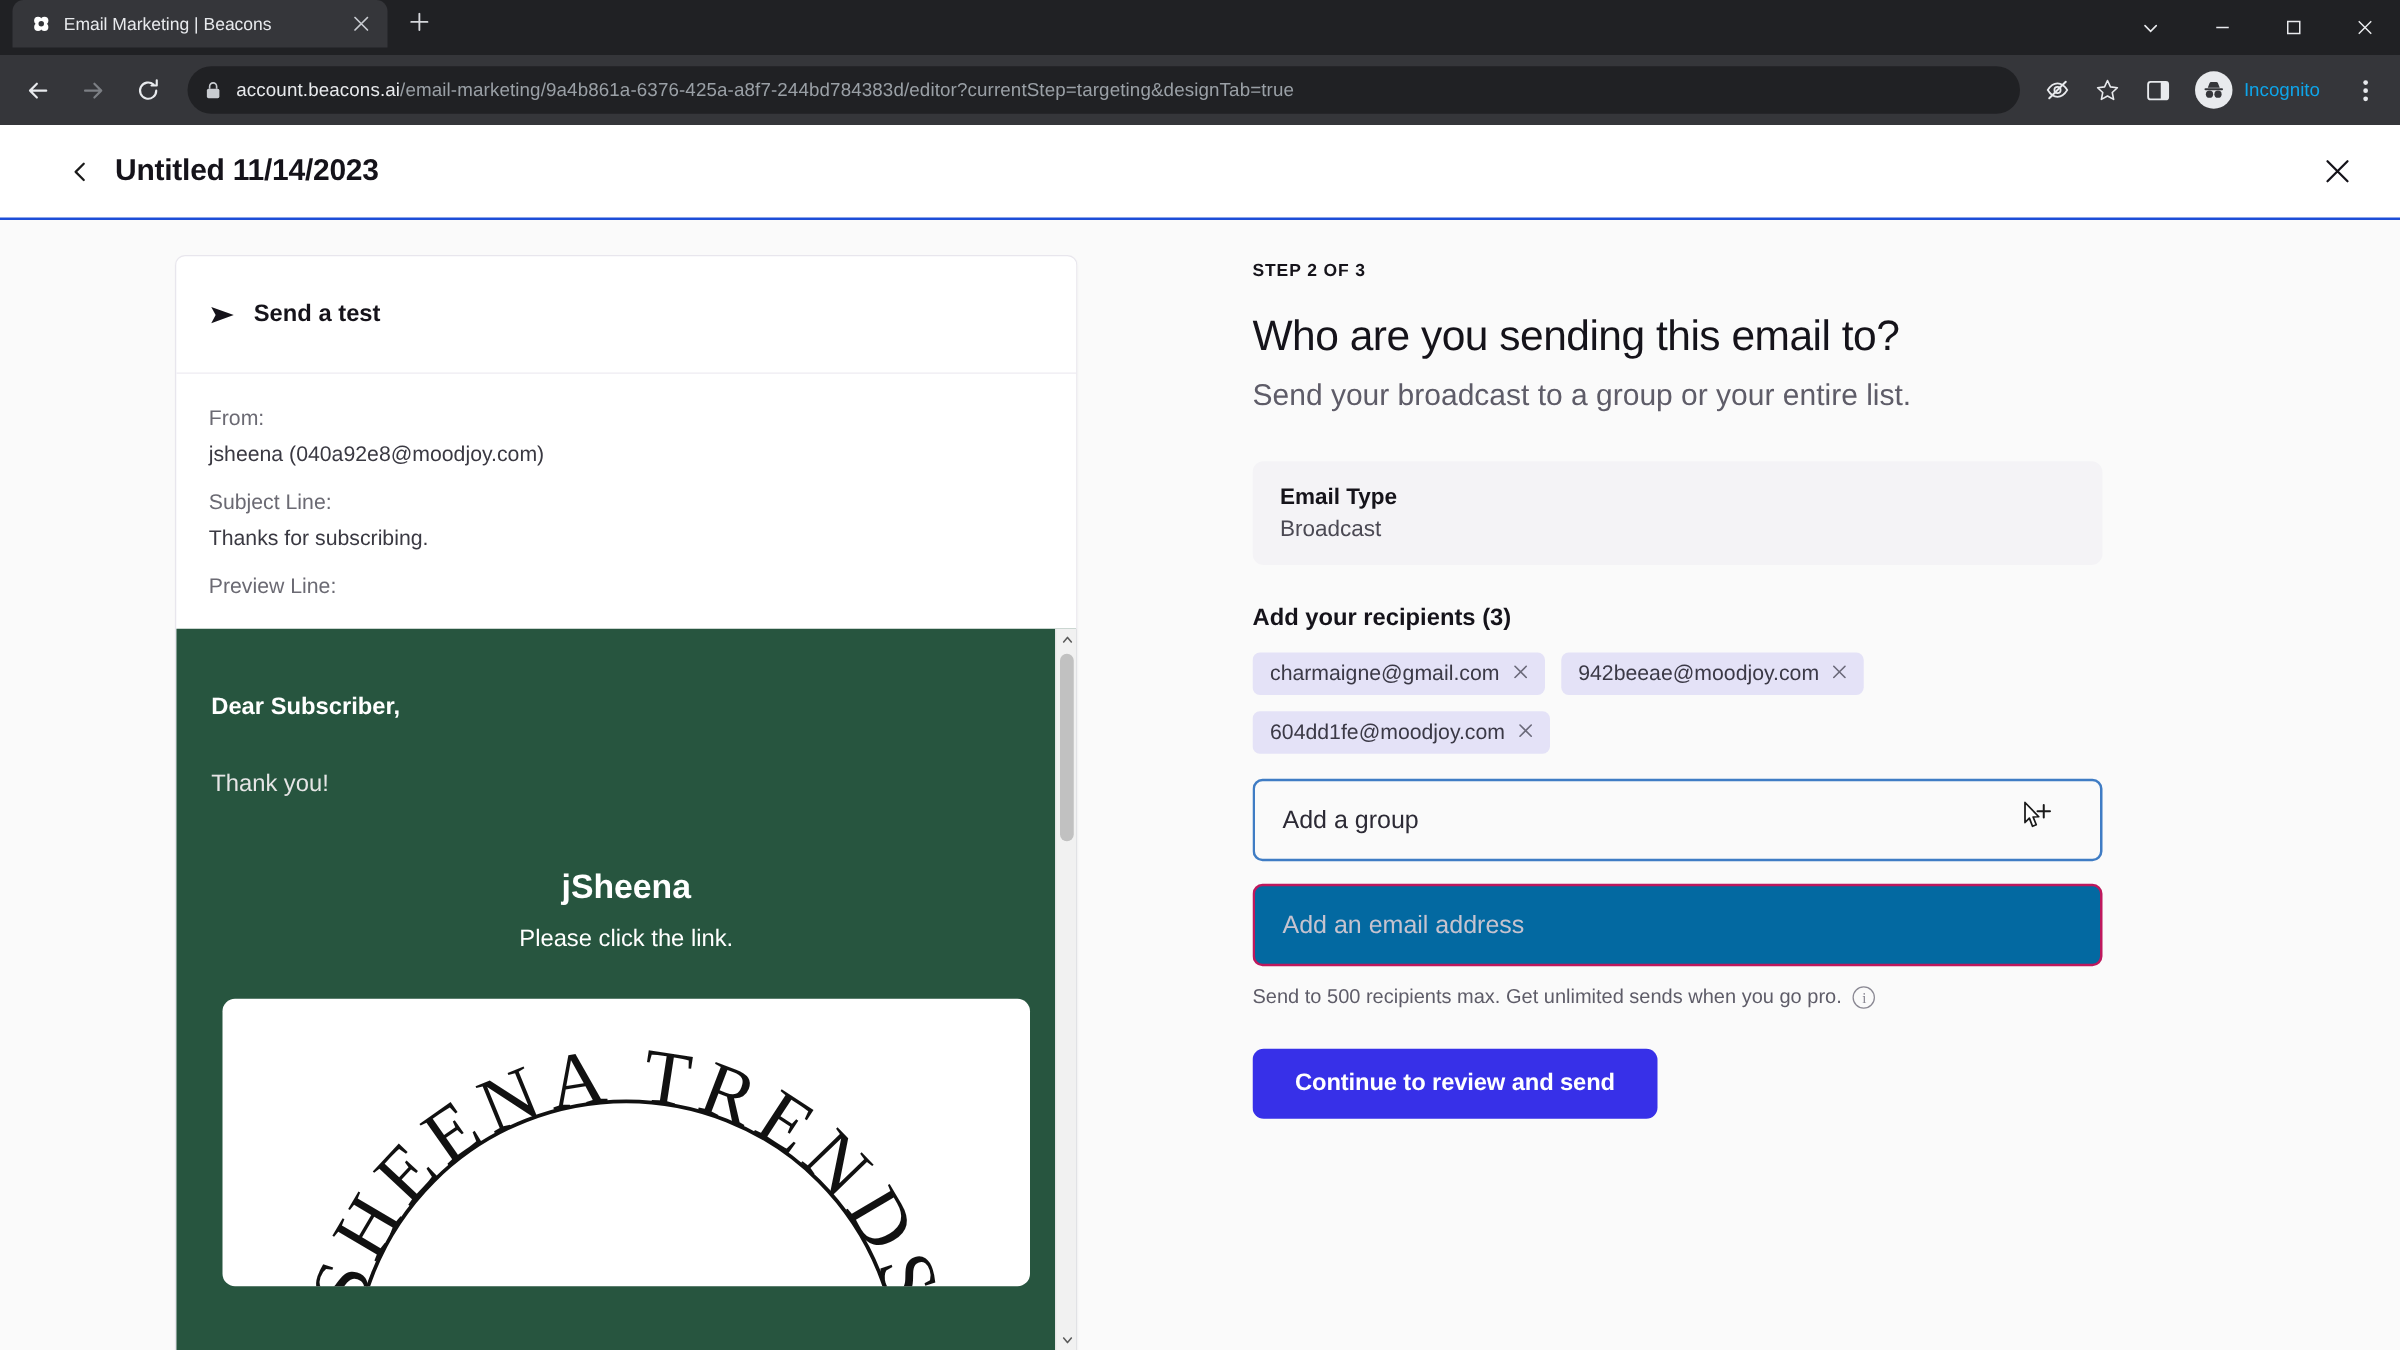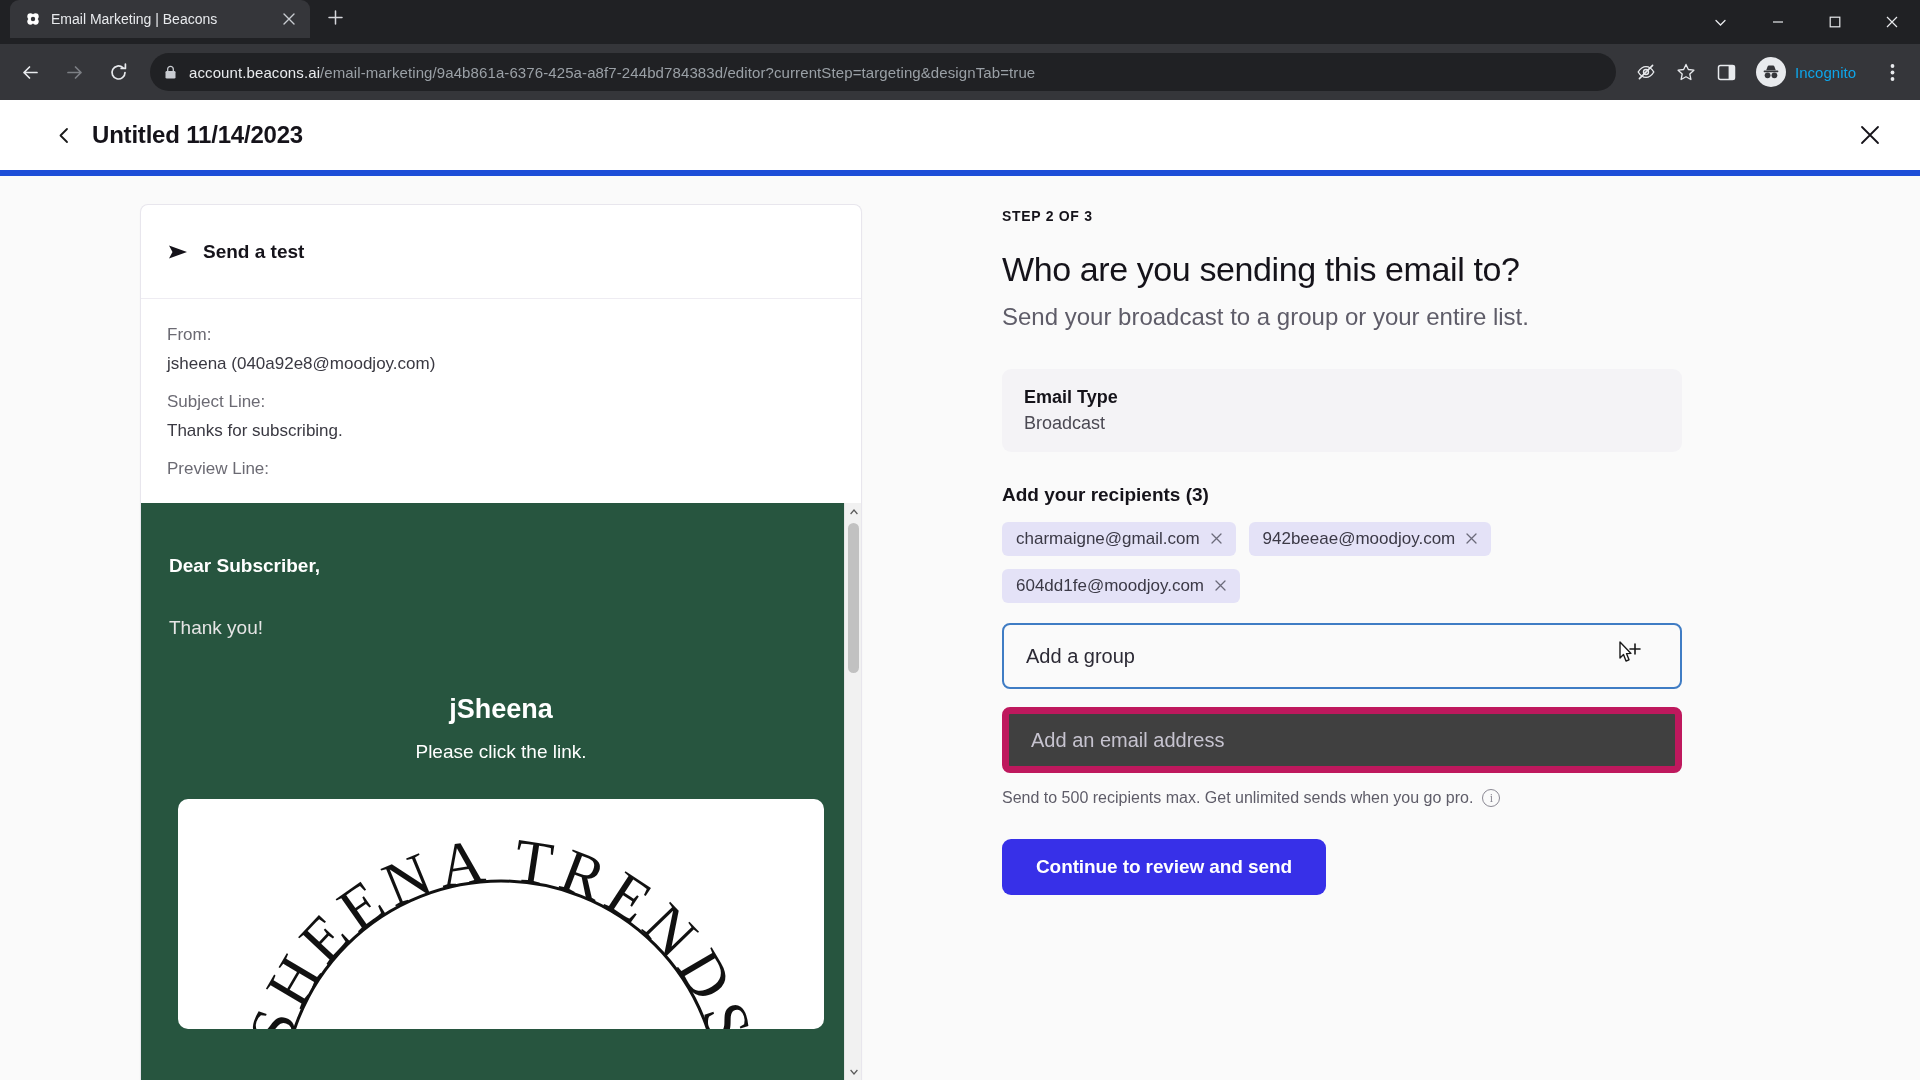--- a/index.html
+++ b/index.html
@@ -145,21 +145,21 @@
     flex: 1;
     background: #ffffff;
     display: flex;
     flex-direction: column;
     overflow: hidden;
   }
   .app-header {
     height: 76px;
     flex: none;
     background: #ffffff;
-    border-bottom: 6px solid #1d4ed8;
+    border-bottom: 2px solid #1d4ed8;
     display: flex;
     align-items: center;
     padding: 0 30px 0 48px;
   }
   .back-chevron {
     width: 32px; height: 32px;
     display: flex; align-items: center; justify-content: center;
     color: #1a1a1a;
     flex: none;
     margin-right: 12px;
@@ -319,23 +319,23 @@
     gap: 11px;
     padding: 0 14px;
     font-size: 17px;
     color: #3b3946;
   }
   .chip-x { color: #6b6a7a; font-size: 16px; line-height: 1; }
 
   .field {
     width: 680px;
     height: 66px;
-    border: 7px solid #be185d;
+    border: 2px solid #be185d;
     border-radius: 8px;
-    background: #404040;
+    background: #0369a1;
     display: flex;
     align-items: center;
     padding: 0 22px;
     font-size: 20px;
     color: #c6c3cf;
     position: relative;
   }
   .field.focused {
     border: 2px solid #3f7cc4;
     color: #2c2a35;

